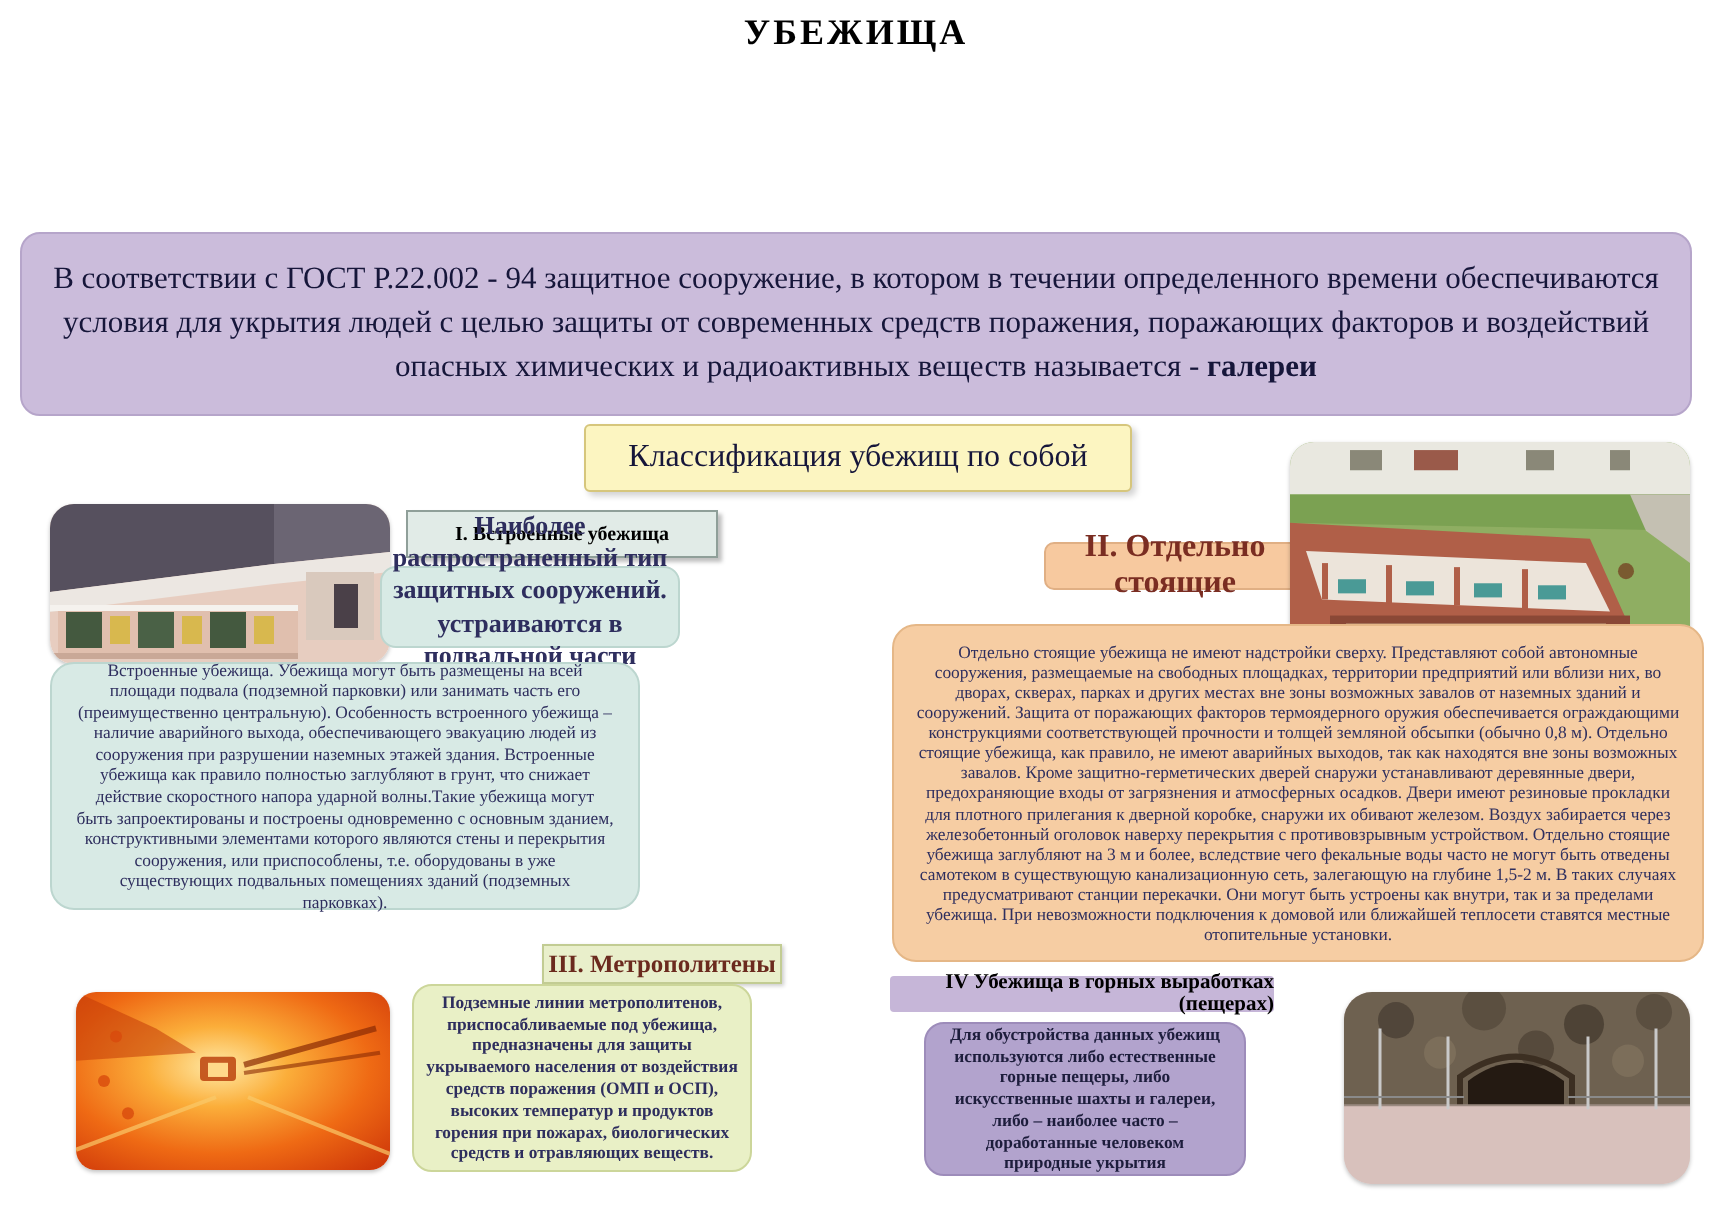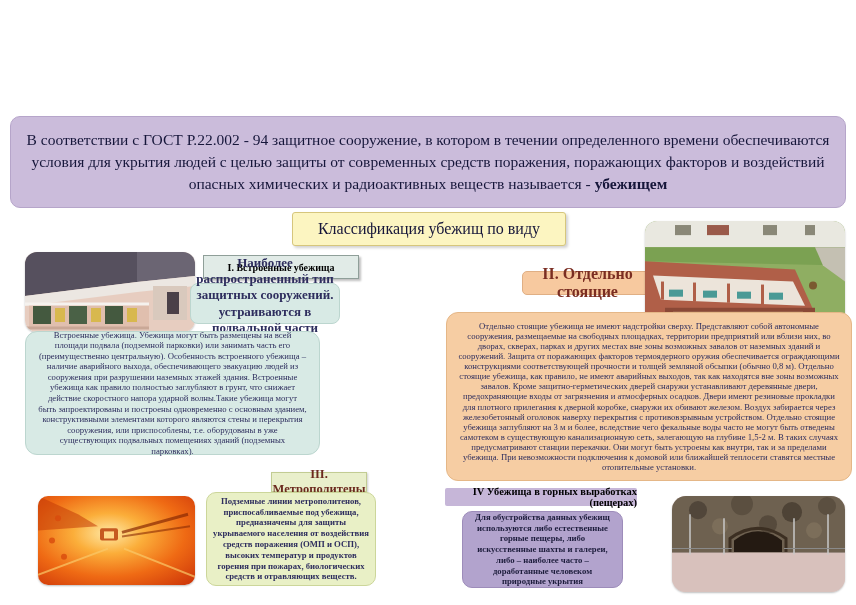--- a/index.html
+++ b/index.html
@@ -36,21 +36,21 @@
   }
   #hdr-builtin{
     left:203px;top:255px;width:156px;height:24px;font-size:10px;color:#000;
     background:#e1ebe7;border:1px solid #8f9f99;box-shadow:2px 2px 2px rgba(0,0,0,.25);
   }
   #hdr-standalone{
     left:522px;top:271px;width:131px;height:24px;font-size:16px;color:#7a2d22;
     background:#f7c99f;border:1px solid #e0af84;border-radius:5px;
   }
   #hdr-metro{
-    left:271px;top:472px;width:96px;height:20px;font-size:12.5px;color:#6b2a1e;
+    left:271px;top:472px;width:120px;height:20px;font-size:12.5px;color:#6b2a1e;
     background:#e9efcb;border:1px solid #c2cc93;box-shadow:1px 1px 2px rgba(0,0,0,.2);
   }
   #hdr-caves{
     left:445px;top:488px;width:192px;height:18px;font-size:10.5px;color:#000;
     background:#c6b6d8;border:1px solid #a globala593bb;border-radius:2px;text-align:right;
   }
   .txt{
     position:absolute;display:flex;align-items:center;justify-content:center;
     text-align:center;box-sizing:border-box;color:#2e2e5e;
   }
@@ -78,27 +78,28 @@
     left:462px;top:511px;width:161px;height:77px;background:#b2a3cd;
     border:1px solid #9d8cba;border-radius:10px;font-size:8.7px;font-weight:bold;
     line-height:1.24;padding:3px 7px;color:#1d1d3c;
   }
 </style>
 </head>
 <body>
 
 <div class="stage">
 
+  <div class="page-title">УБЕЖИЩА</div>
 
   <div class="def-box">
-    <p style="margin:0"><span>В соответствии с ГОСТ Р.22.002 - 94 защитное сооружение, в котором в течении определенного времени обеспечиваются условия для укрытия людей с целью защиты от современных средств поражения, поражающих факторов  и воздействий опасных химических и радиоактивных веществ называется - </span><b>убежищем</b></p>
+    <p style="margin:0"><span>В соответствии с ГОСТ Р.22.002 - 94 защитное сооружение, в котором в течении определенного времени обеспечиваются условия для укрытия людей с целью защиты от современных средств поражения, поражающих факторов  и воздействий опасных химических и радиоактивных веществ называется - </span><b>галереи</b></p>
   </div>
 
   <div class="class-box">
-    <span>Классификация убежищ по виду</span>
+    <span>Классификация убежищ по собой</span>
   </div>
 
   <div class="img-frame" id="img-builtin">
     <svg viewBox="0 0 170 80" preserveAspectRatio="none">
       <rect width="170" height="80" fill="#e7cdc0"></rect>
       <polygon points="0,0 112,0 112,30 0,44" fill="#56505e"></polygon>
       <polygon points="112,0 170,0 170,24 112,30" fill="#6b6573"></polygon>
       <polygon points="0,44 112,30 170,24 170,34 112,40 0,54" fill="#ece7e2"></polygon>
       <rect x="128" y="34" width="34" height="34" fill="#d9c9bd"></rect>
       <rect x="142" y="40" width="12" height="22" fill="#4a4048"></rect>

